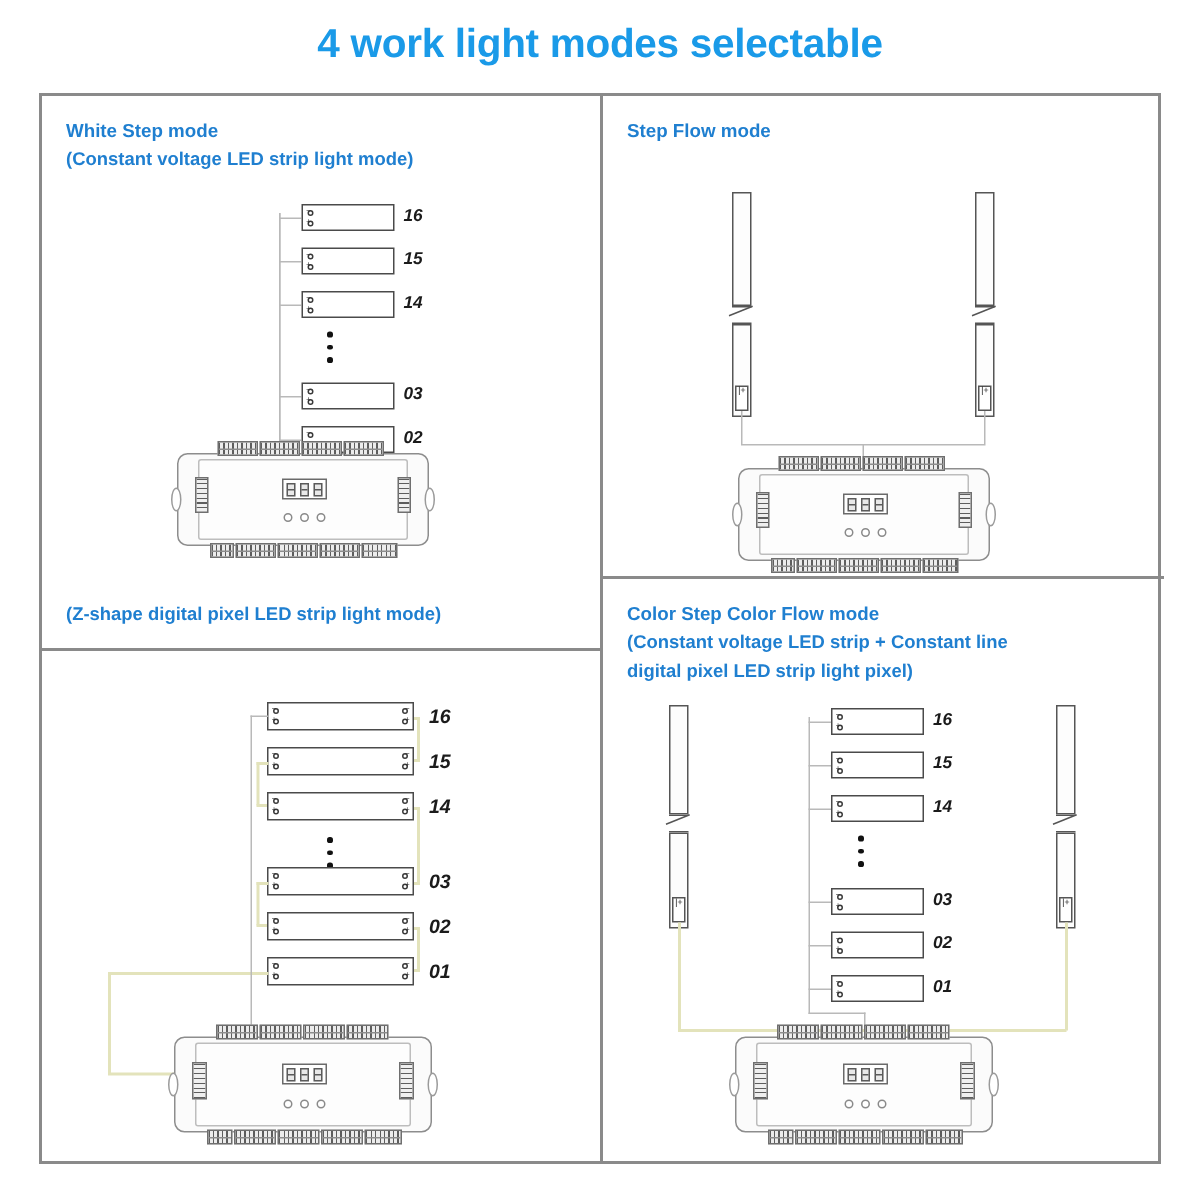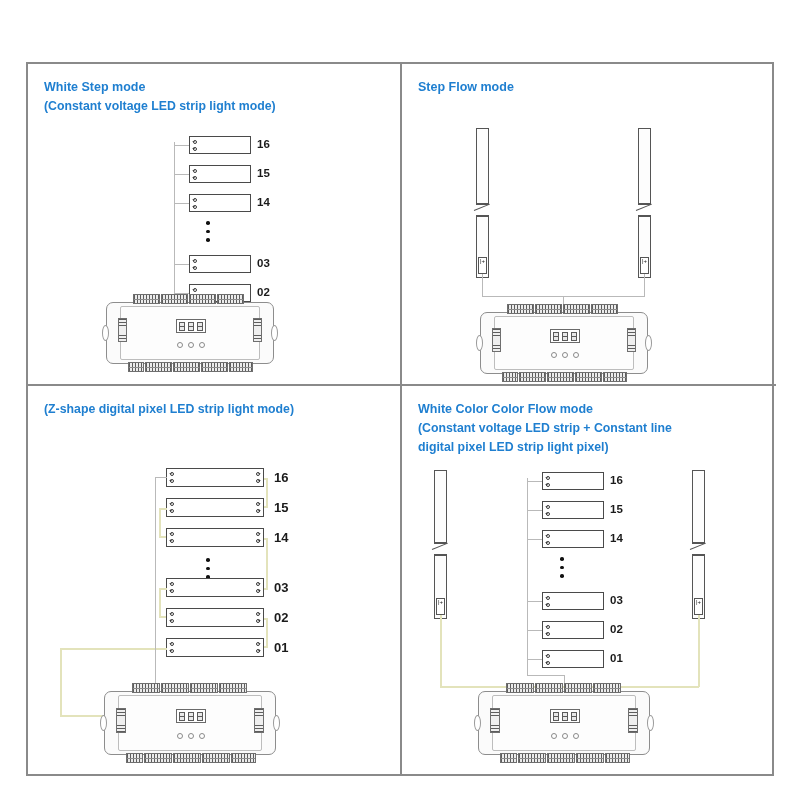--- a/index.html
+++ b/index.html
@@ -23,35 +23,35 @@
   .frame{
     position:absolute;left:26px;top:62px;
     width:748px;height:714px;
     border:2px solid #8a8a8a;
     box-sizing:border-box;
   }
   .quad{
     position:absolute;box-sizing:border-box;
     overflow:hidden;
   }
-  .q-tl{left:0;top:0;width:374px;height:322px;border-right:2px solid #8a8a8a;border-bottom:2px solid #8a8a8a;}
+  .q-tl{left:0;top:0;width:374px;height:370px;border-right:2px solid #8a8a8a;border-bottom:2px solid #8a8a8a;}
   .q-tr{left:374px;top:0;width:374px;height:322px;border-bottom:2px solid #8a8a8a;}
   .q-bl{left:0;top:322px;width:374px;height:390px;border-right:2px solid #8a8a8a;}
   .q-br{left:374px;top:322px;width:374px;height:390px;}
 
   .q-label{
     position:absolute;left:16px;top:14px;
     color:#1f7fd0;font-weight:bold;font-size:12.5px;
     line-height:19px;
     white-space:nowrap;
   }
   .q-label .l2, .q-label .l3{font-size:12.3px;}
 
   
-  .art{position:absolute;left:0;top:0;width:100%;height:100%;}
+  .art{position:absolute;left:12px;top:0;width:100%;height:100%;font-style:italic;}
 
   
   .hstrip{
     position:absolute;
     border:1px solid #4a4a4a;
     background:#ffffff;
     box-sizing:border-box;
   }
   .hstrip .term{
     position:absolute;font-size:5.5px;color:#2b2b2b;
@@ -156,20 +156,21 @@
   .btn{
     position:absolute;width:6px;height:6px;border:1px solid #8a8a8a;
     border-radius:50%;background:#fff;box-sizing:border-box;
   }
 </style>
 </head>
 <body>
 
 <div id="root">
 
+  <div class="page-title">4 work light modes selectable</div>
 
   <div class="frame">
 
     <div class="quad q-tl">
       <div class="q-label">
         <div class="l1">White Step mode</div>
         <div class="l2">(Constant voltage LED strip light mode)</div>
       </div>
 
       <div class="art">
@@ -568,21 +569,21 @@
           </div>
           <div class="btn" style="left:73px;top:42px;"></div>
           <div class="btn" style="left:84px;top:42px;"></div>
           <div class="btn" style="left:95px;top:42px;"></div>
         </div>
       </div>
     </div>
 
     <div class="quad q-br">
       <div class="q-label">
-        <div class="l1">White Color Color Flow mode</div>
+        <div class="l1">Color Step Color Flow mode</div>
         <div class="l2">(Constant voltage LED strip + Constant line</div>
         <div class="l3">digital pixel LED strip light pixel)</div>
       </div>
 
       <div class="art">
 
         <div class="vstrip" style="left:32px;top:84px;width:13px;height:73px;"></div>
         <div class="vbreak" style="left:32px;top:157px;width:13px;height:12px;">
             <span class="slash"></span>
           </div>

